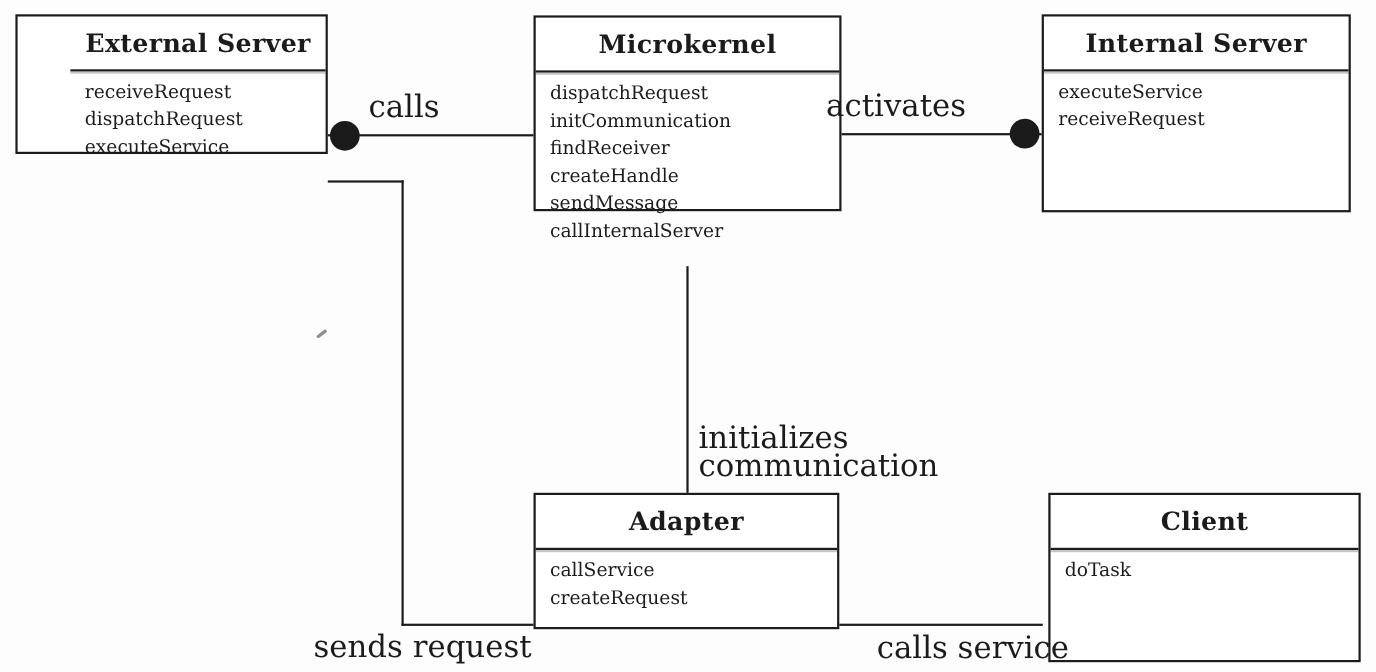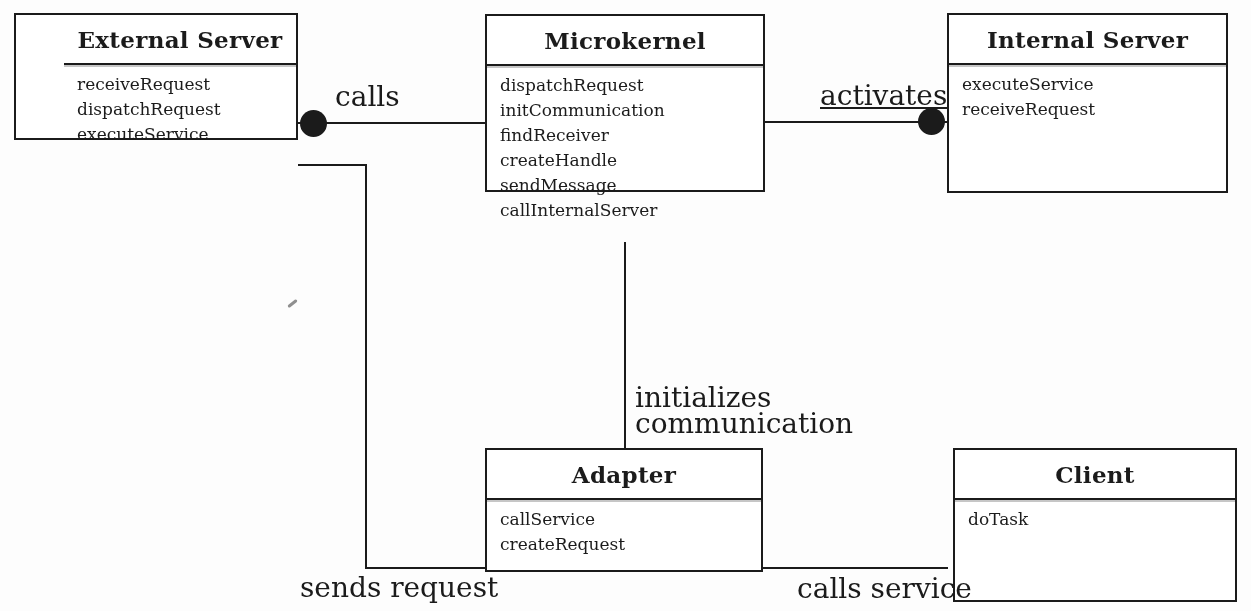--- a/index.html
+++ b/index.html
@@ -103,31 +103,31 @@
       <div>doTask</div>
     </div>
   </div>
 
   <div class="dot" style="left:300px;top:110px;"></div>
   <div class="hline" style="left:298px;top:122px;width:187px;height:2px;"></div>
   <div class="rel-label" style="left:335px;top:84px;">calls</div>
 
   <div class="hline" style="left:765px;top:121px;width:182px;height:2px;"></div>
   <div class="dot" style="left:918px;top:108px;"></div>
-  <div class="rel-label" style="left:820px;top:83px;text-decoration:underline;">activates</div>
+  <div class="rel-label" style="left:751px;top:83px;">activates</div>
 
   <div class="vline" style="left:624px;top:242px;width:2px;height:206px;"></div>
   <div class="rel-label" style="left:635px;top:385px;">
     <div>initializes</div>
     <div>communication</div>
   </div>
 
   <div class="hline" style="left:298px;top:164px;width:69px;height:2px;"></div>
   <div class="vline" style="left:365px;top:164px;width:2px;height:405px;"></div>
   <div class="hline" style="left:365px;top:567px;width:120px;height:2px;"></div>
-  <div class="rel-label" style="left:300px;top:575px;width:180px;text-align:left;">sends request</div>
+  <div class="rel-label" style="left:285px;top:575px;width:180px;text-align:left;">sends request</div>
 
   <div class="hline" style="left:763px;top:567px;width:185px;height:2px;"></div>
   <div class="rel-label" style="left:797px;top:576px;">calls service</div>
 
   <div class="stray" style="left:287px;top:302px;"></div>
 
 </div>
 
 </body></html>

